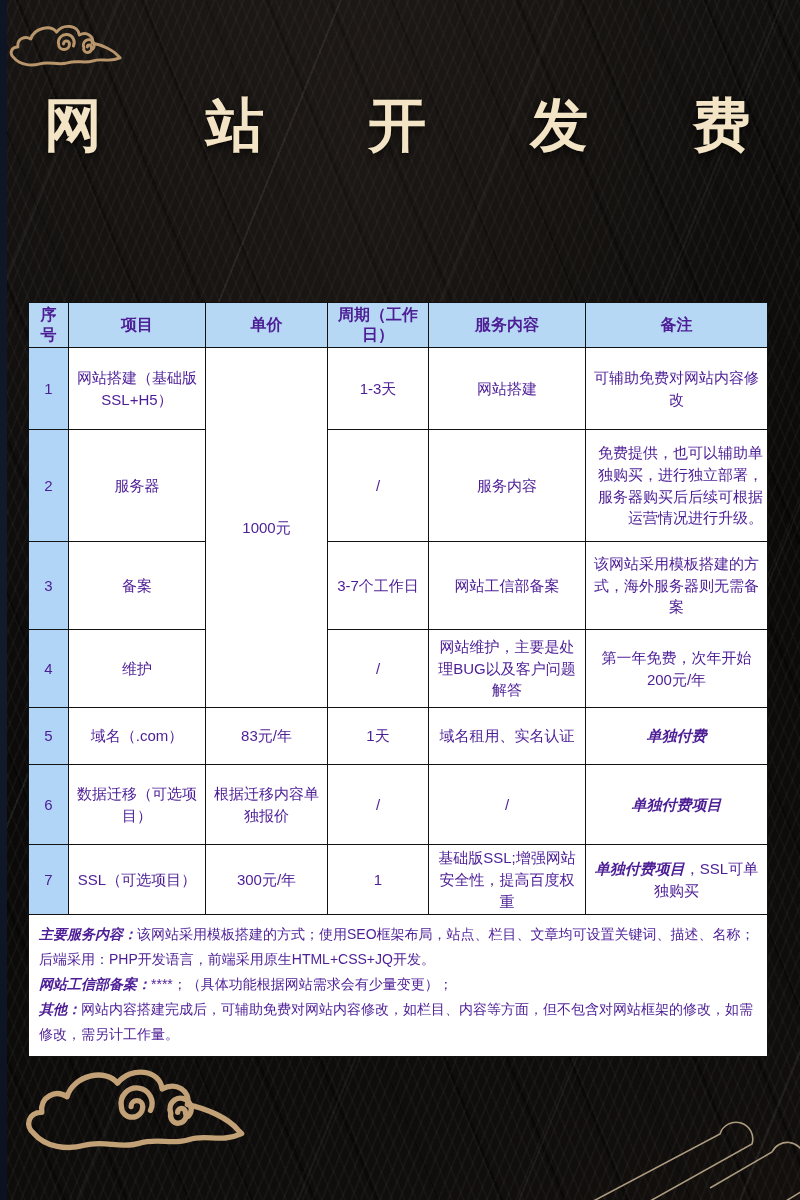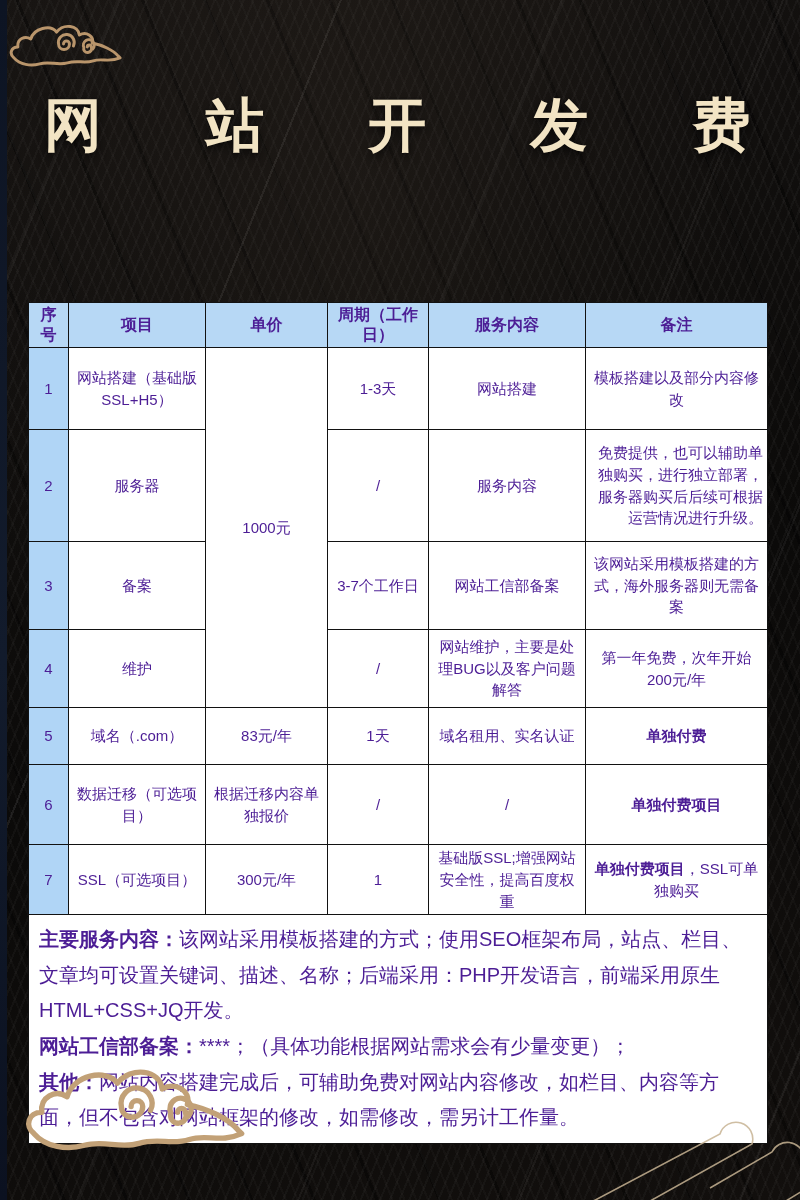--- a/index.html
+++ b/index.html
@@ -66,26 +66,26 @@
   .r-header { height:40px; }
   .r1 { height:82px; }
   .r2 { height:112px; }
   .r3 { height:88px; }
   .r4 { height:78px; }
   .r5 { height:57px; }
   .r6 { height:80px; }
   .r7 { height:70px; }
   .r-notes { height:142px; }
   td.note-left { text-align:right; }
-  td.note-bold, .b { font-weight:bold; }
+  td.note-bold, .b { font-weight:bold;font-style:italic; }
   td.notes-cell {
     text-align:left;
     vertical-align:top;
     padding:7px 10px;
-    font-size:20px;
+    font-size:14px;
     line-height:1.78;
   }
   .notes-cell p { margin:0; }
 </style>
 </head>
 <body>
 
 <div class="poster">
 
   <div class="edge-strip"></div>
@@ -119,21 +119,21 @@
         <th>备注</th>
       </tr>
     </thead>
     <tbody>
       <tr class="r1">
         <td class="cell-no">1</td>
         <td>网站搭建（基础版SSL+H5）</td>
         <td rowspan="4">1000元</td>
         <td>1-3天</td>
         <td>网站搭建</td>
-        <td>模板搭建以及部分内容修改</td>
+        <td>可辅助免费对网站内容修改</td>
       </tr>
       <tr class="r2">
         <td class="cell-no">2</td>
         <td>服务器</td>
         <td>/</td>
         <td>服务内容</td>
         <td class="note-left">免费提供，也可以辅助单独购买，进行独立部署，服务器购买后后续可根据运营情况进行升级。</td>
       </tr>
       <tr class="r3">
         <td class="cell-no">3</td>

